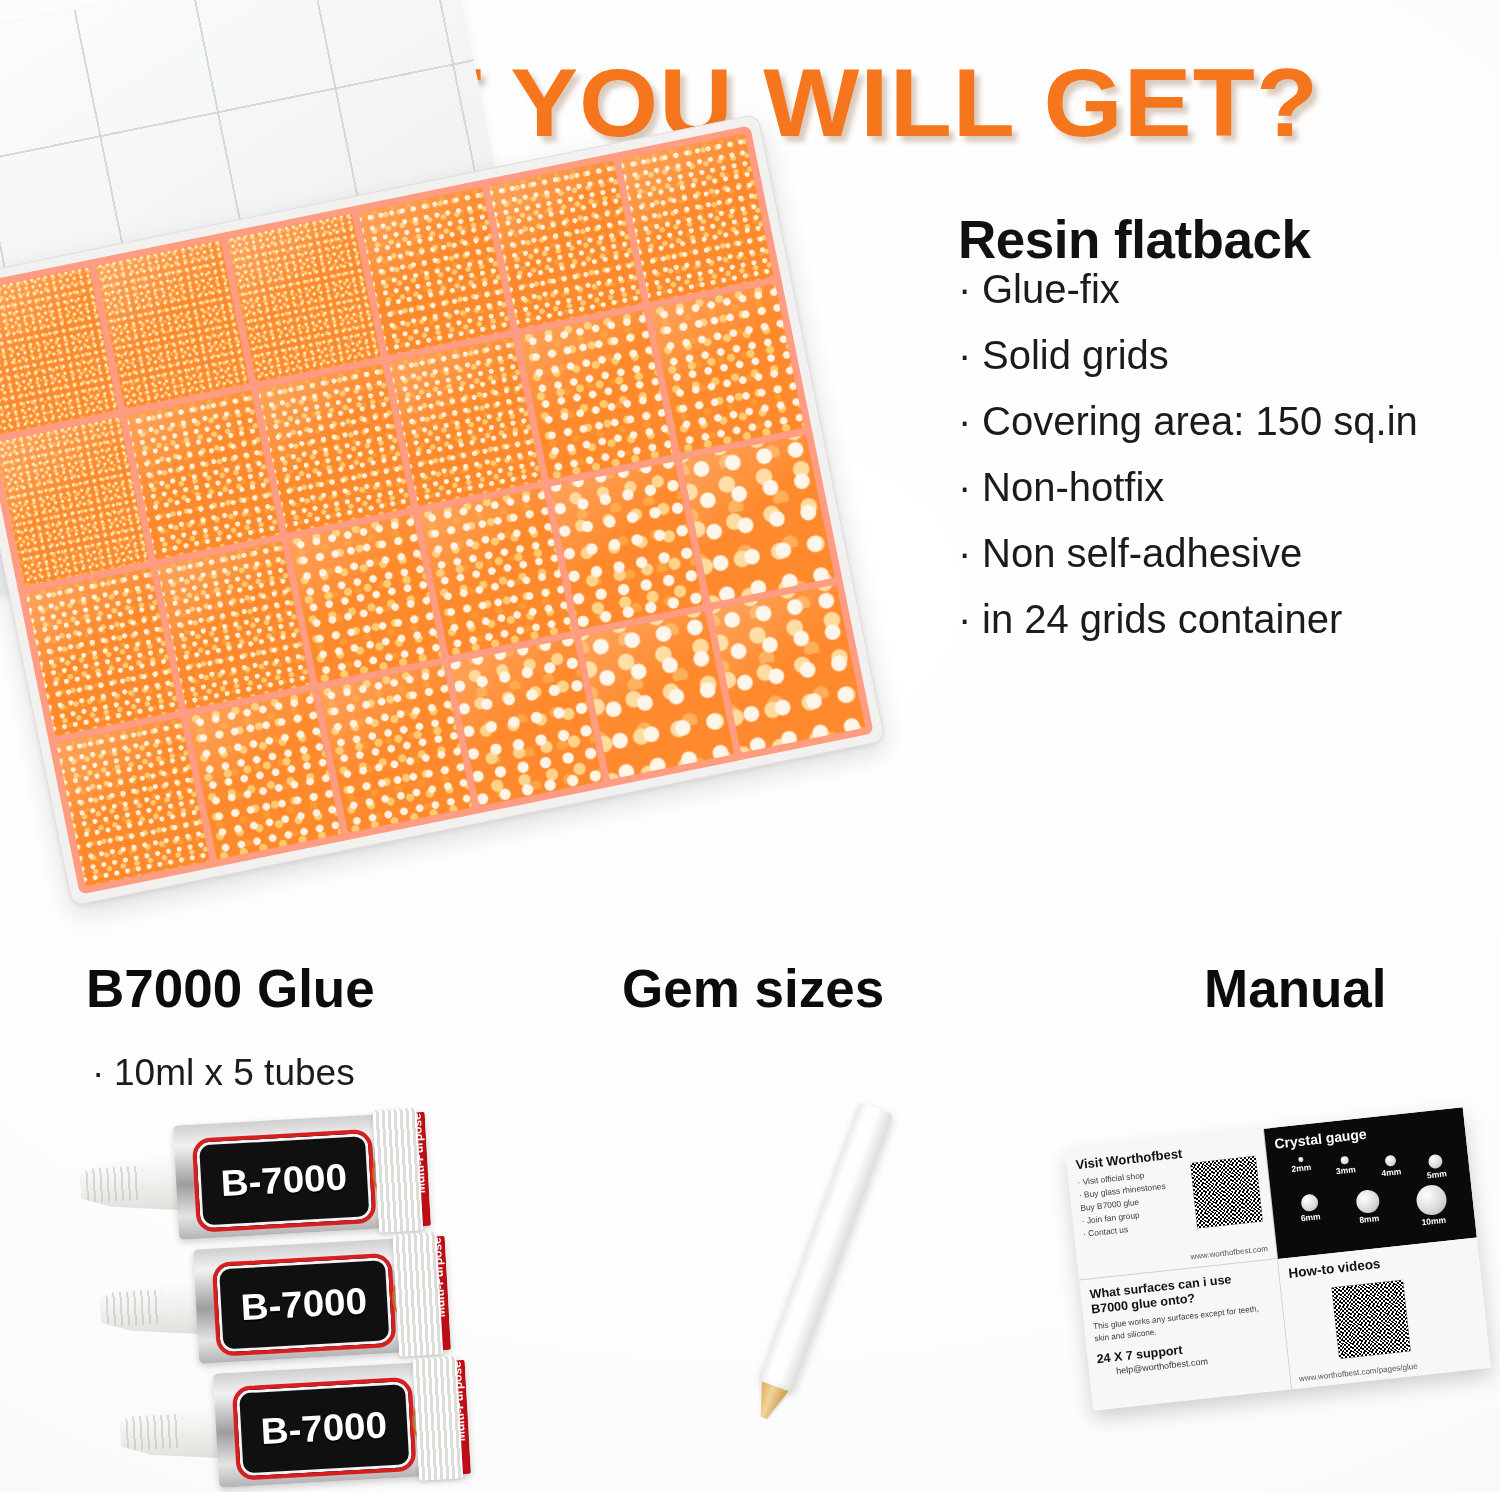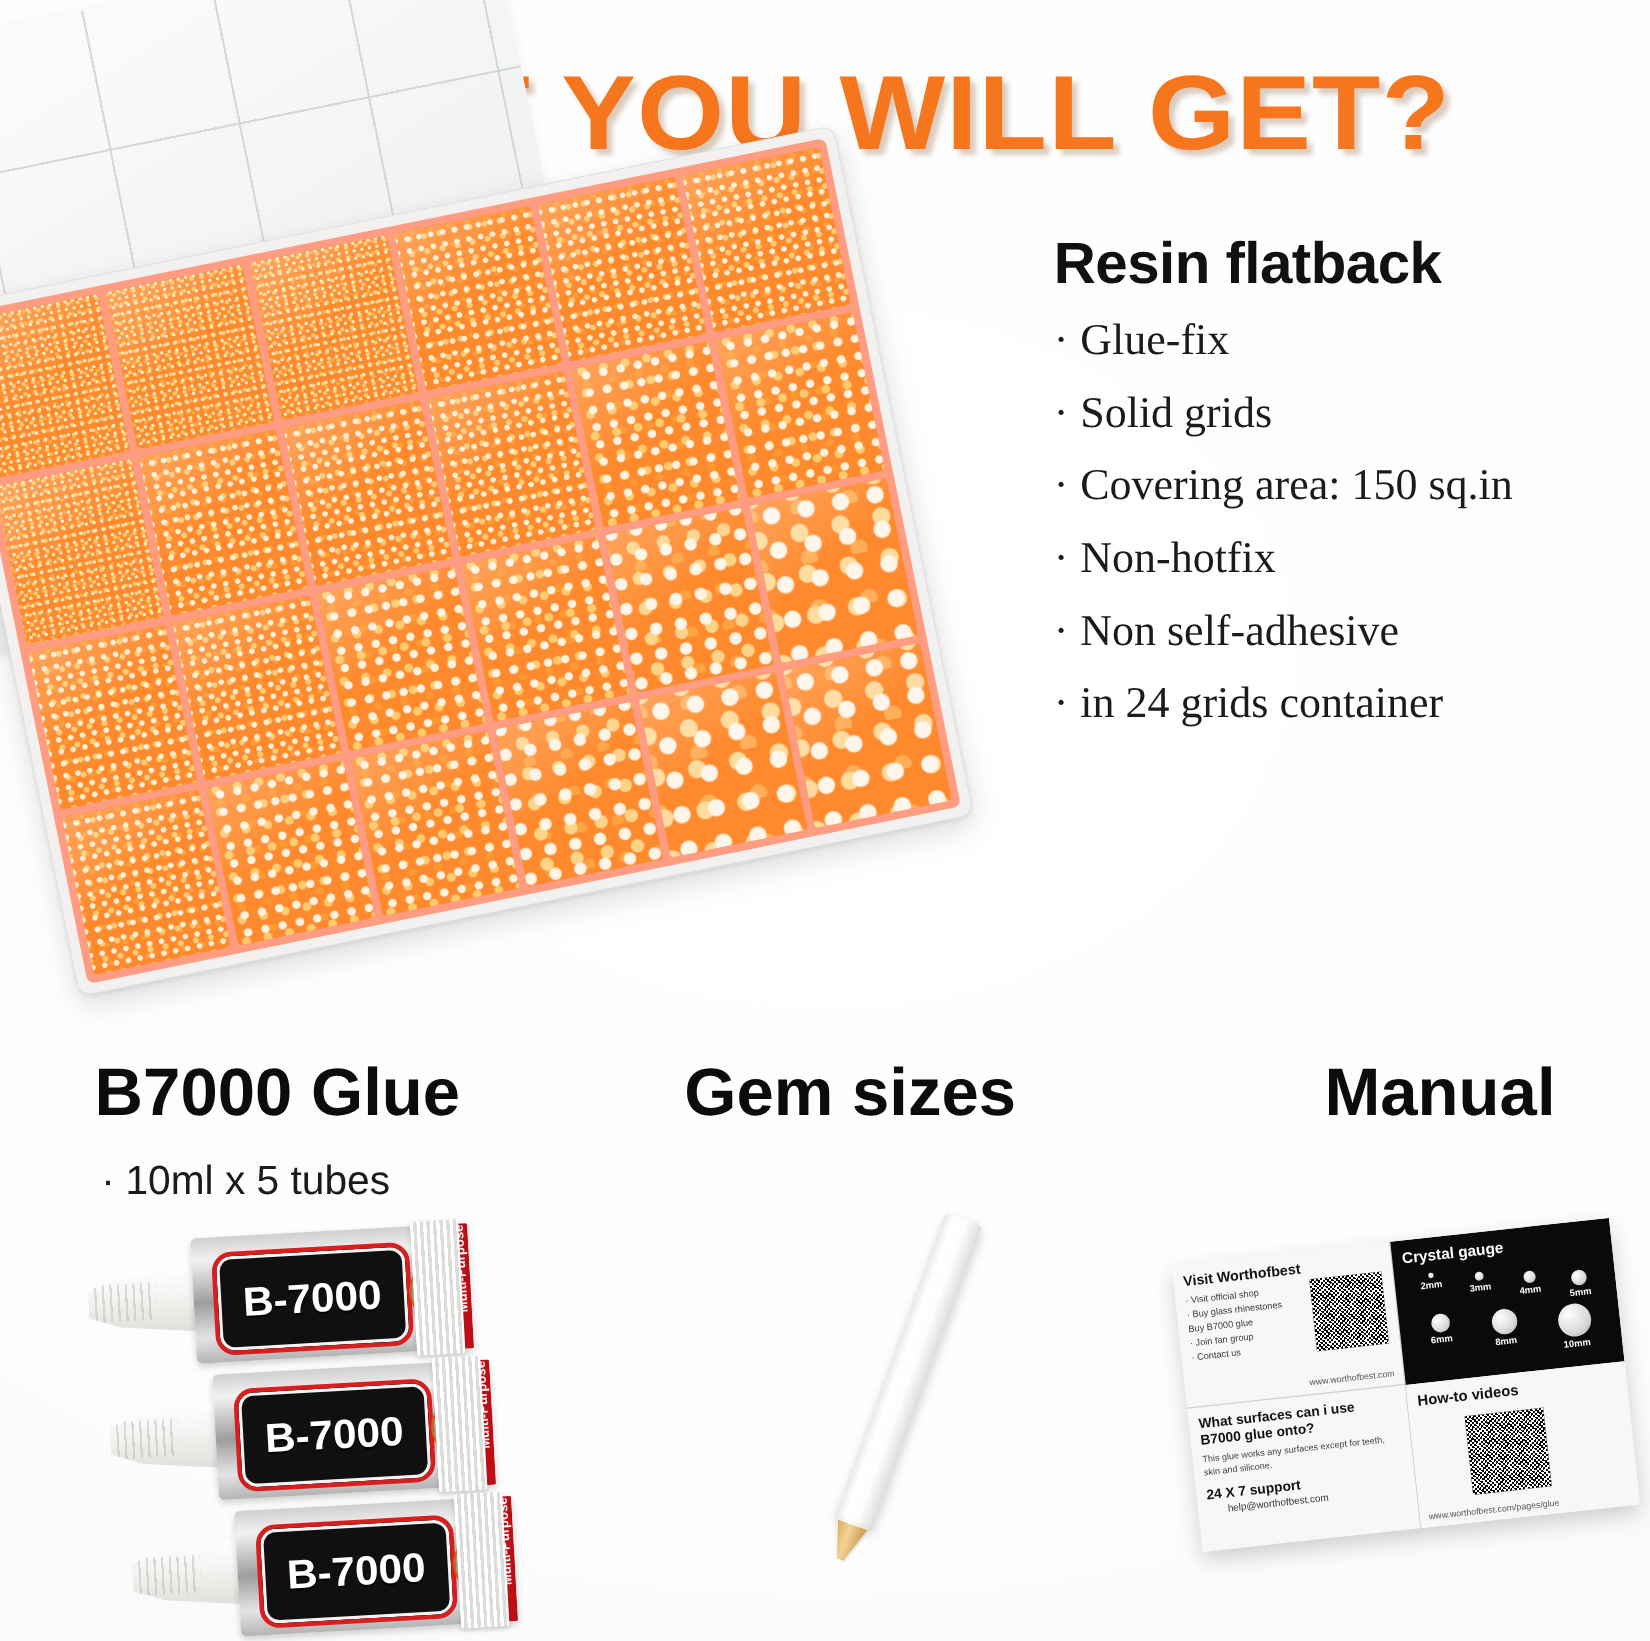--- a/index.html
+++ b/index.html
@@ -108,30 +108,30 @@
     content:"";position:absolute;inset:0;
     background:linear-gradient(150deg,rgba(255,255,255,.22),rgba(255,255,255,0) 45%);
   }
 
   
   .spec{position:absolute;left:958px;top:212px;width:540px;}
   .spec h2{
     margin:0;font-size:53px;font-weight:bold;line-height:1.07;color:#111;
     letter-spacing:-.5px;
   }
-  .spec ul{list-style:none;margin:20px 0 0 0;padding:0;font-family:Liberation Serif, serif;}
+  .spec ul{list-style:none;margin:0 0 0 0;padding:0;}
   .spec li{
     font-size:40px;font-weight:300;color:#1b1b1b;line-height:1.0;
     margin-bottom:26px;white-space:nowrap;
   }
   .spec li .dot{display:inline-block;width:24px;color:#1b1b1b;}
 
   
   .sec-h{
-    position:absolute;font-weight:bold;font-size:61px;color:#0c0c0c;
+    position:absolute;font-weight:bold;font-size:53px;color:#0c0c0c;
     font-family:"Liberation Sans Narrow","Liberation Sans",sans-serif;
     white-space:nowrap;
   }
   #glue-h{left:86px;top:958px;}
   #picker-h{left:622px;top:958px;}
   #manual-h{left:1204px;top:958px;}
   .sub-line{
     position:absolute;left:92px;top:1052px;font-size:37px;font-weight:300;color:#1b1b1b;
     white-space:nowrap;
   }

